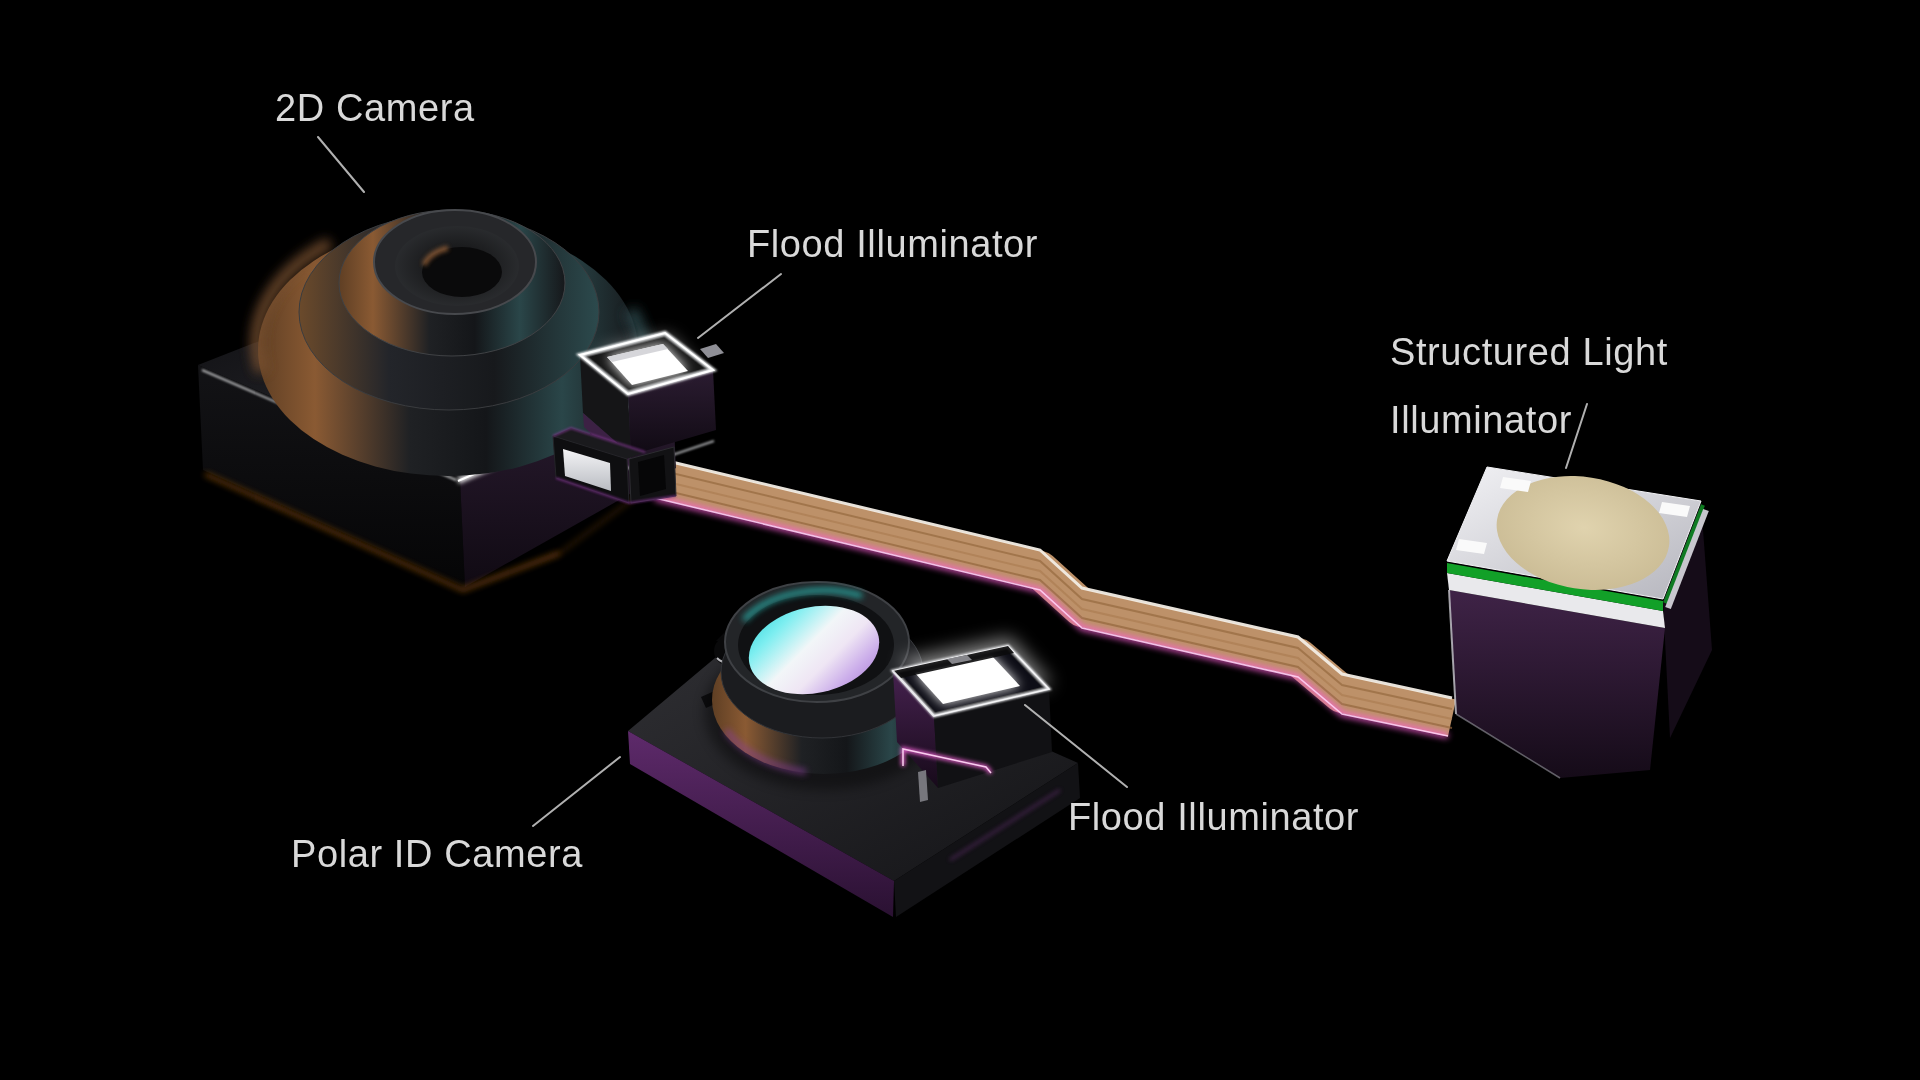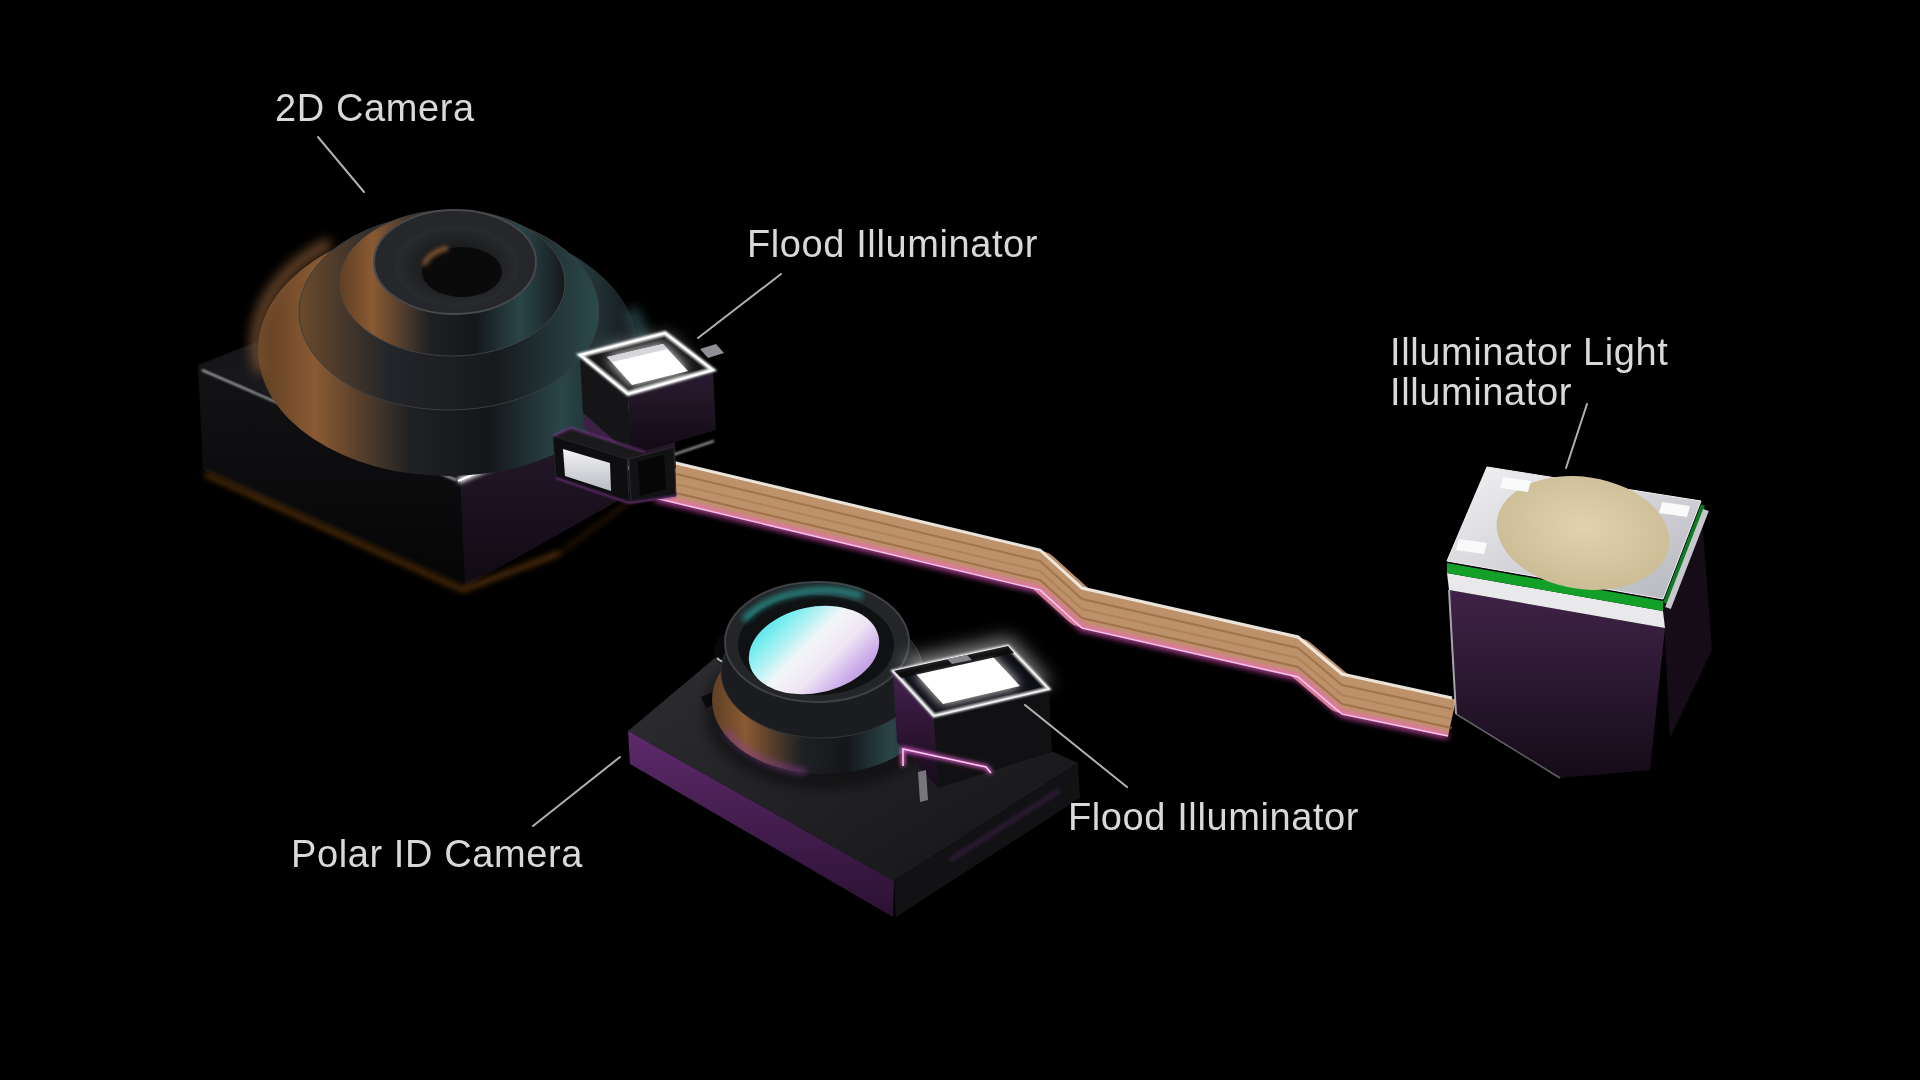--- a/index.html
+++ b/index.html
@@ -1,21 +1,21 @@
 <!DOCTYPE html>
 <html><head>
 <meta charset="utf-8">
 <style>
   html,body{margin:0;padding:0;background:#000;}
   .stage{position:relative;width:1920px;height:1080px;background:#000;overflow:hidden;
          font-family:"Liberation Sans", sans-serif;padding-left:48px;}
   .stage svg{position:absolute;left:0;top:0;}
   .label{position:absolute;color:#d9d9d9;font-size:38px;font-weight:300;
          letter-spacing:0.6px;line-height:40px;white-space:nowrap;pointer-events:none;}
-  .label .l2{display:block;}
+  .label .l2{display:block;margin-top:28px;}
 </style>
 </head>
 <body>
 
 <div class="stage">
 
 <svg width="1920" height="1080" viewBox="0 0 1920 1080">
   <defs>
     <linearGradient id="gBoxTop" x1="0" y1="0" x2="1" y2="1">
       <stop offset="0" stop-color="#0c0c0e"></stop>
@@ -214,21 +214,21 @@
     <line x1="620" y1="757" x2="533" y2="826"></line>
     <line x1="1025" y1="705" x2="1127" y2="787"></line>
   </g>
 </svg>
 
 <div class="label" style="left:275px;top:88px;">2D Camera</div>
 
 <div class="label" style="left:747px;top:224px;">Flood Illuminator</div>
 
 <div class="label" style="left:1390px;top:332px;">
-  <span>Illuminator Light</span>
+  <span>Structured Light</span>
   <span class="l2">Illuminator</span>
 </div>
 
 <div class="label" style="left:291px;top:834px;text-align:center;">Polar ID Camera</div>
 
 <div class="label" style="left:1068px;top:797px;">Flood Illuminator</div>
 
 </div>
 
 </body></html>

